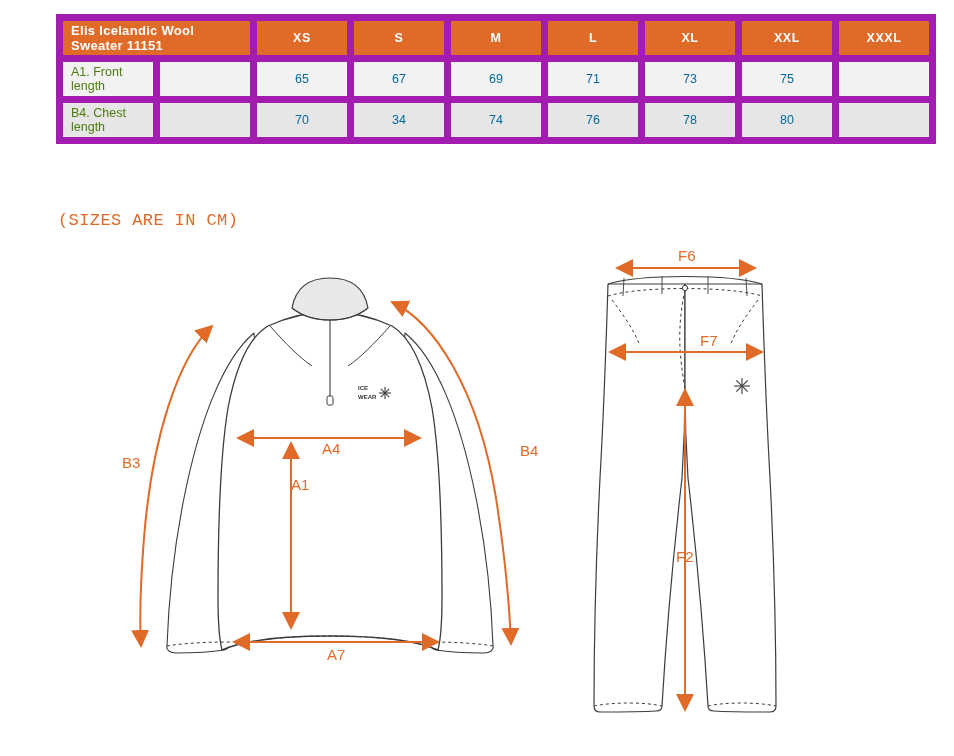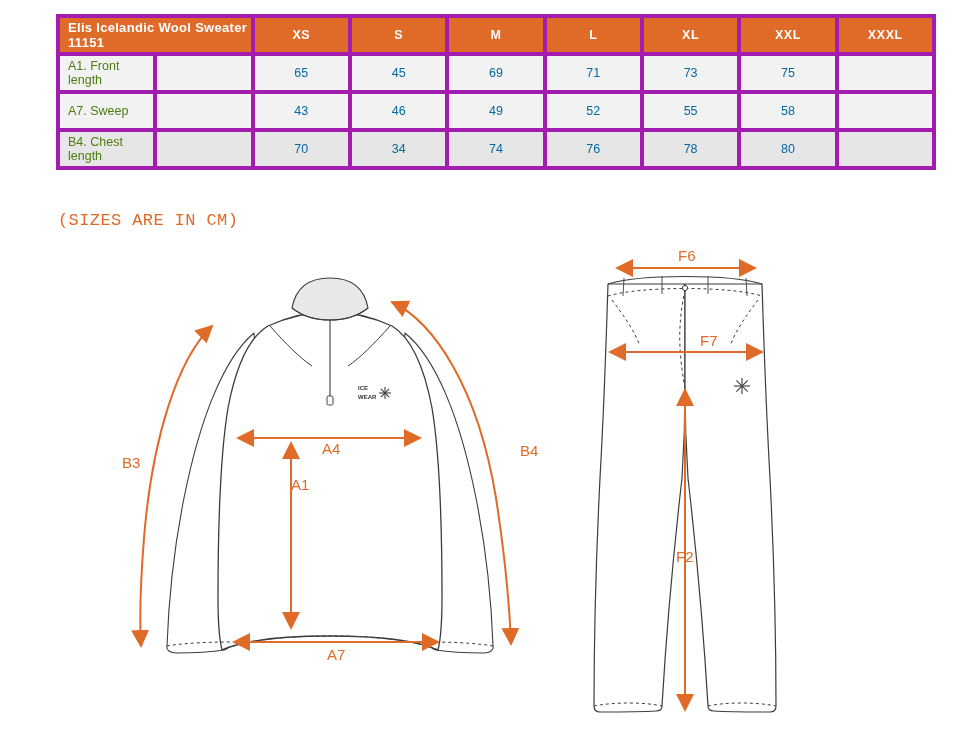--- a/index.html
+++ b/index.html
@@ -19,21 +19,21 @@
   
   .size-table {
     position: absolute;
     left: 56px;
     top: 14px;
     width: 880px;
     border-collapse: collapse;
     table-layout: fixed;
   }
   .size-table th, .size-table td {
-    border: 4px solid #a21caf;
+    border: 7px solid #a21caf;
     height: 34px;
     font-size: 12.5px;
     font-weight: normal;
     text-align: center;
     padding: 0;
   }
   .size-table thead th {
     background: #e06a28;
     color: #ffffff;
     font-weight: bold;
@@ -102,36 +102,25 @@
       <th>XL</th>
       <th>XXL</th>
       <th>XXXL</th>
     </tr>
   </thead>
   <tbody>
     <tr class="row-odd">
       <td class="label-cell">A1. Front length</td>
       <td class="empty"></td>
       <td class="val">65</td>
-      <td class="val">45</td>
+      <td class="val">67</td>
       <td class="val">69</td>
       <td class="val">71</td>
       <td class="val">73</td>
       <td class="val">75</td>
-      <td class="val"></td>
-    </tr>
-    <tr class="row-odd">
-      <td class="label-cell">A7. Sweep</td>
-      <td class="empty"></td>
-      <td class="val">43</td>
-      <td class="val">46</td>
-      <td class="val">49</td>
-      <td class="val">52</td>
-      <td class="val">55</td>
-      <td class="val">58</td>
       <td class="val"></td>
     </tr>
     <tr class="row-even">
       <td class="label-cell">B4. Chest length</td>
       <td class="empty"></td>
       <td class="val">70</td>
       <td class="val">34</td>
       <td class="val">74</td>
       <td class="val">76</td>
       <td class="val">78</td>

